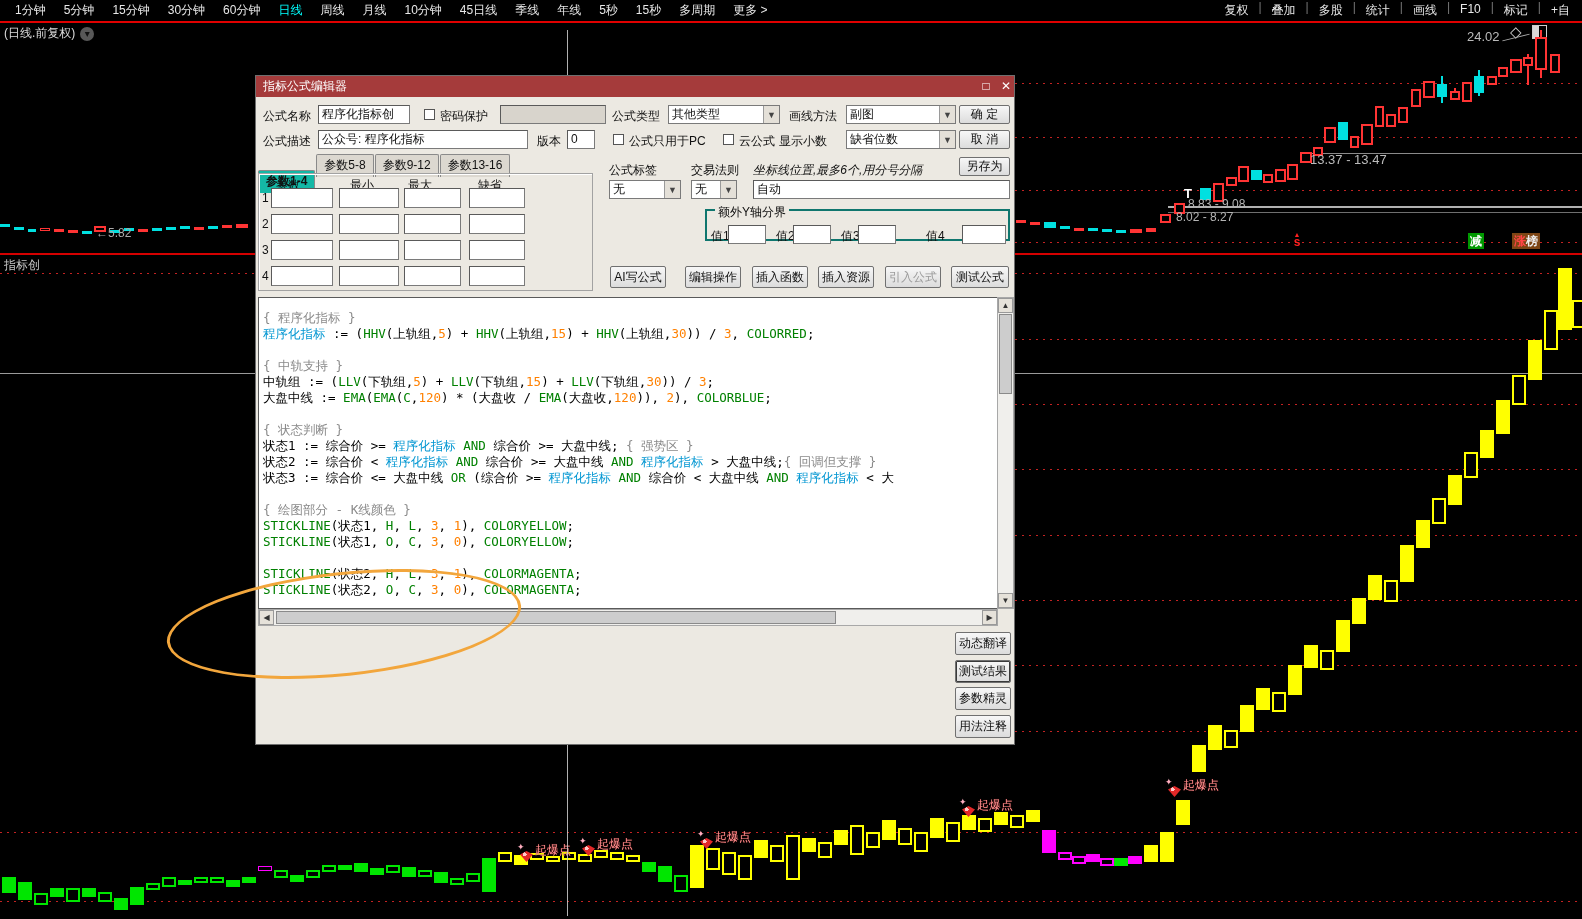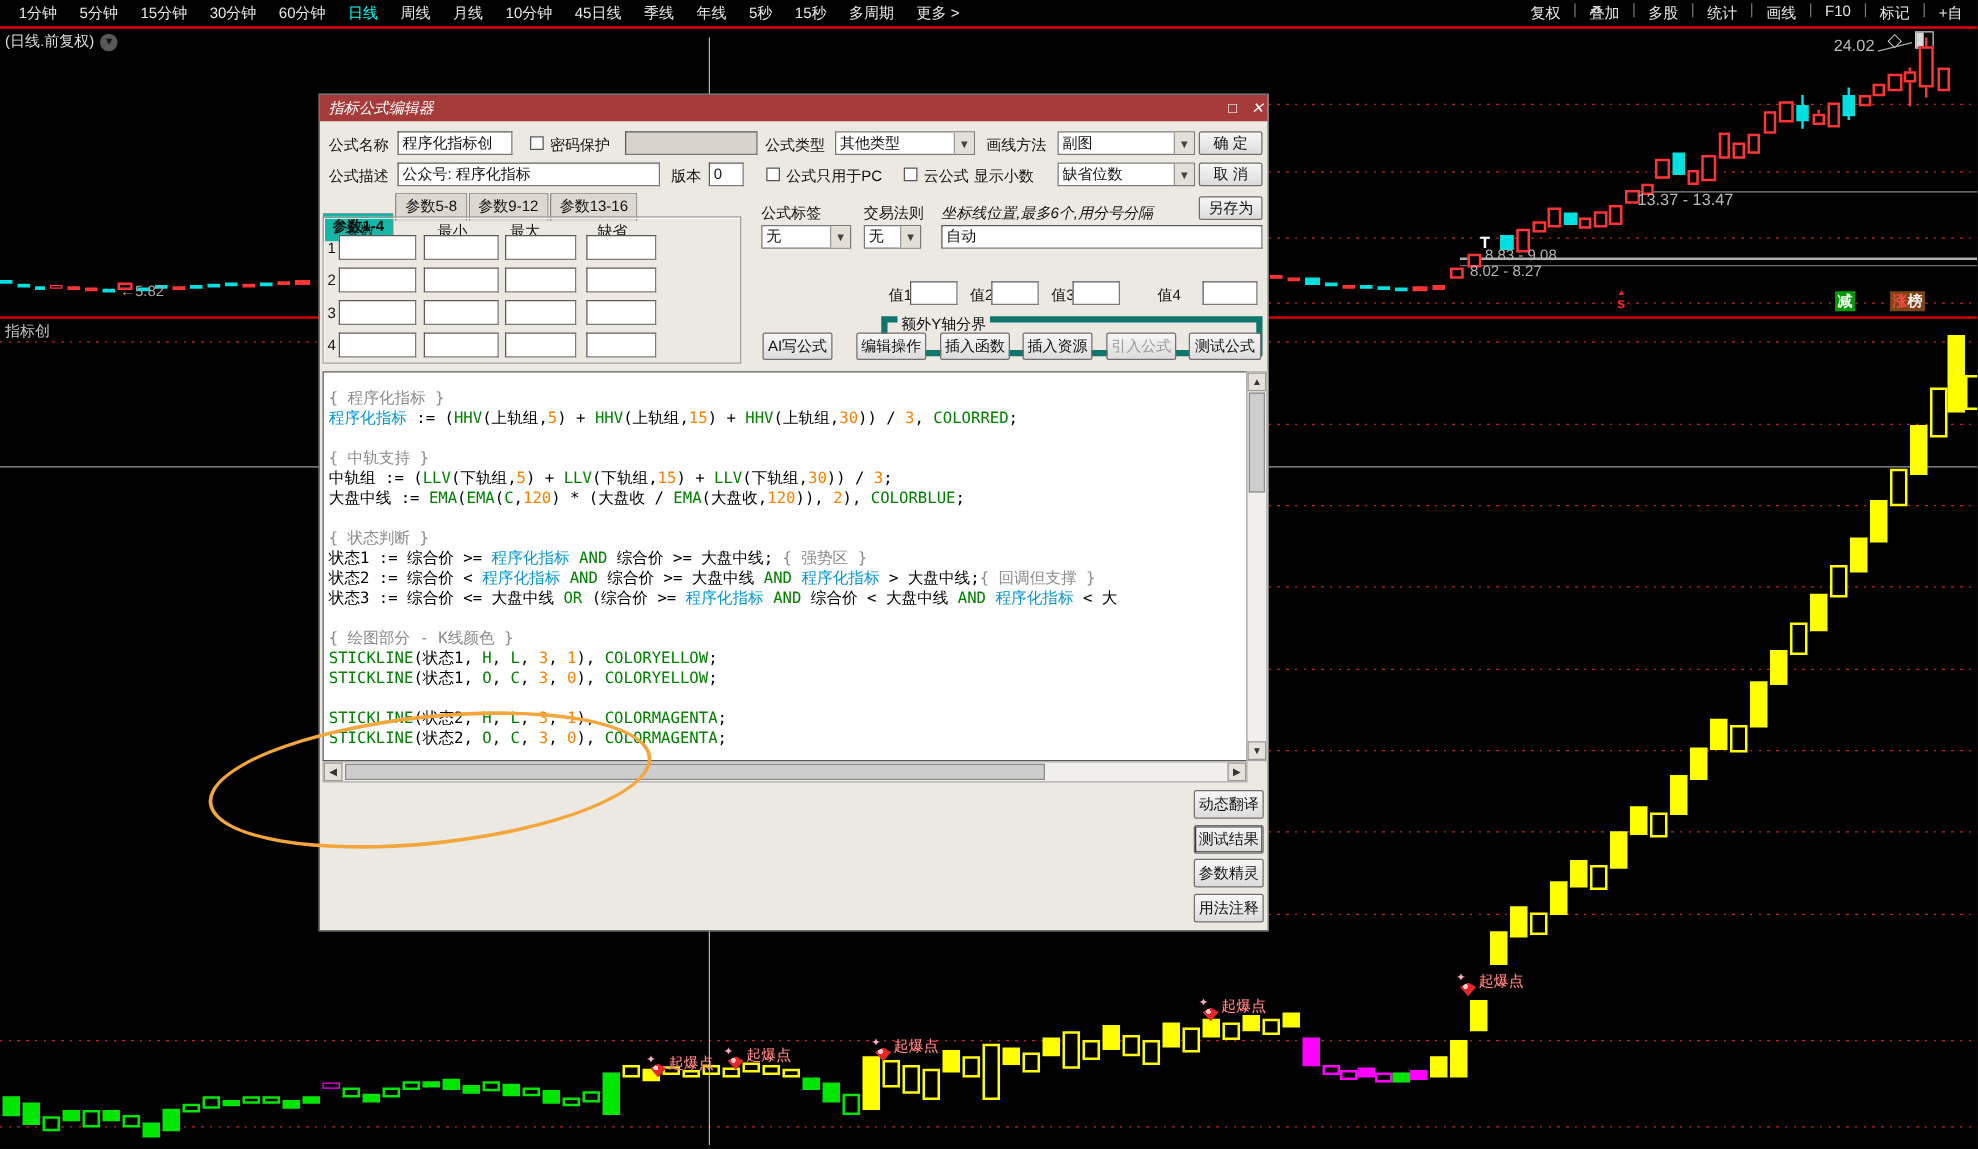--- a/index.html
+++ b/index.html
@@ -40,21 +40,21 @@
   .s-marker .ltr{display:block;font-size:12px;font-weight:bold;line-height:11px;}
   .badge{position:absolute;top:233px;height:16px;font-size:12px;line-height:16px;padding:0 2px;font-weight:bold;}
   .badge-reduce{left:1468px;background:#009900;color:#fff;}
   .badge-rank{left:1512px;background:#7d4514;}
   .badge-rank .c1{color:#ff4545;} .badge-rank .c2{color:#eee;}
   .arrow-2402{position:absolute;left:1502px;top:37px;width:28px;height:1px;background:#aaa;transform:rotate(-14deg);}
   
   .dialog{position:absolute;left:255px;top:75px;width:760px;height:670px;background:#ece9e2;
           border:1px solid #6f6f6f;box-sizing:border-box;font-size:12px;color:#111;}
   .dlg-title{position:absolute;left:0;top:0;width:100%;height:21px;background:#a53b3b;color:#fff;
-             display:flex;align-items:center;padding-left:7px;box-sizing:border-box;font-style:italic;}
+             display:flex;align-items:center;padding-left:7px;box-sizing:border-box;}
   .dlg-title .ttl{font-size:12px;}
   .dlg-ico{position:absolute;top:3px;color:#fff;font-size:12px;width:16px;text-align:center;cursor:default;}
   .lbl{position:absolute;color:#111;white-space:nowrap;}
   .inp{position:absolute;background:#fff;border:1px solid #7a7a7a;border-top-color:#5a5a5a;border-left-color:#5a5a5a;
        box-sizing:border-box;font-size:12px;padding:1px 3px;line-height:15px;white-space:nowrap;overflow:hidden;}
   .inp.gray{background:#d8d4cc;}
   .sel{position:absolute;background:#fff;border:1px solid #7a7a7a;box-sizing:border-box;display:flex;align-items:center;}
   .sel .txt{flex:1;padding:0 3px;font-size:12px;white-space:nowrap;overflow:hidden;}
   .sel .arr{width:15px;height:100%;background:#e4e0d8;border-left:1px solid #9a9a9a;color:#444;font-size:9px;
             display:flex;align-items:center;justify-content:center;}
@@ -62,21 +62,21 @@
   .btn{position:absolute;background:linear-gradient(#f7f7f7,#dcdcdc);border:1px solid #707070;border-radius:2px;
        font-size:12px;display:flex;align-items:center;justify-content:center;box-sizing:border-box;cursor:default;white-space:nowrap;}
   .btn.disabled{color:#9a9a9a;}
   .btn.default{box-shadow:inset 0 0 0 1px #3a3a3a;}
   .tabs{position:absolute;left:2px;top:78px;display:flex;}
   .tab{padding:2px 7px 3px 7px;border:1px solid #8a8a8a;border-bottom:none;background:#dcd8d0;margin-right:1px;
        border-radius:2px 2px 0 0;font-size:12px;}
   .tab.active{background:#14b8a6;position:relative;top:16px;font-weight:bold;}
   .pframe{position:absolute;left:2px;top:97px;width:335px;height:118px;border:1px solid #a2a2a2;
           box-shadow:inset 1px 1px 0 #fff;box-sizing:border-box;}
-  .group{position:absolute;left:449px;top:133px;width:305px;height:32px;border:5px solid #0f766e;box-sizing:border-box;margin-top:44px;}
+  .group{position:absolute;left:449px;top:133px;width:305px;height:32px;border:2px solid #0f766e;box-sizing:border-box;}
   .group .gl{position:absolute;top:-7px;left:8px;background:#ece9e2;padding:0 3px;font-size:12px;}
   
   .editor{position:absolute;left:2px;top:221px;width:740px;height:312px;background:#fff;border:1px solid #5a5a5a;
           box-sizing:border-box;overflow:hidden;font-family:"DejaVu Sans Mono",monospace;font-size:12.5px;}
   .editor .code{padding:12px 4px 0 4px;}
   .editor .ln{height:16px;line-height:16px;white-space:nowrap;}
   .vscroll{position:absolute;left:741px;top:221px;width:17px;height:312px;background:#f0efec;border:1px solid #a8a8a8;box-sizing:border-box;}
   .hscroll{position:absolute;left:2px;top:533px;width:740px;height:17px;background:#f0efec;border:1px solid #a8a8a8;box-sizing:border-box;}
   .sb-btn{position:absolute;background:#e6e2da;border:1px solid #999;color:#333;font-size:8px;display:flex;
           align-items:center;justify-content:center;box-sizing:border-box;}

